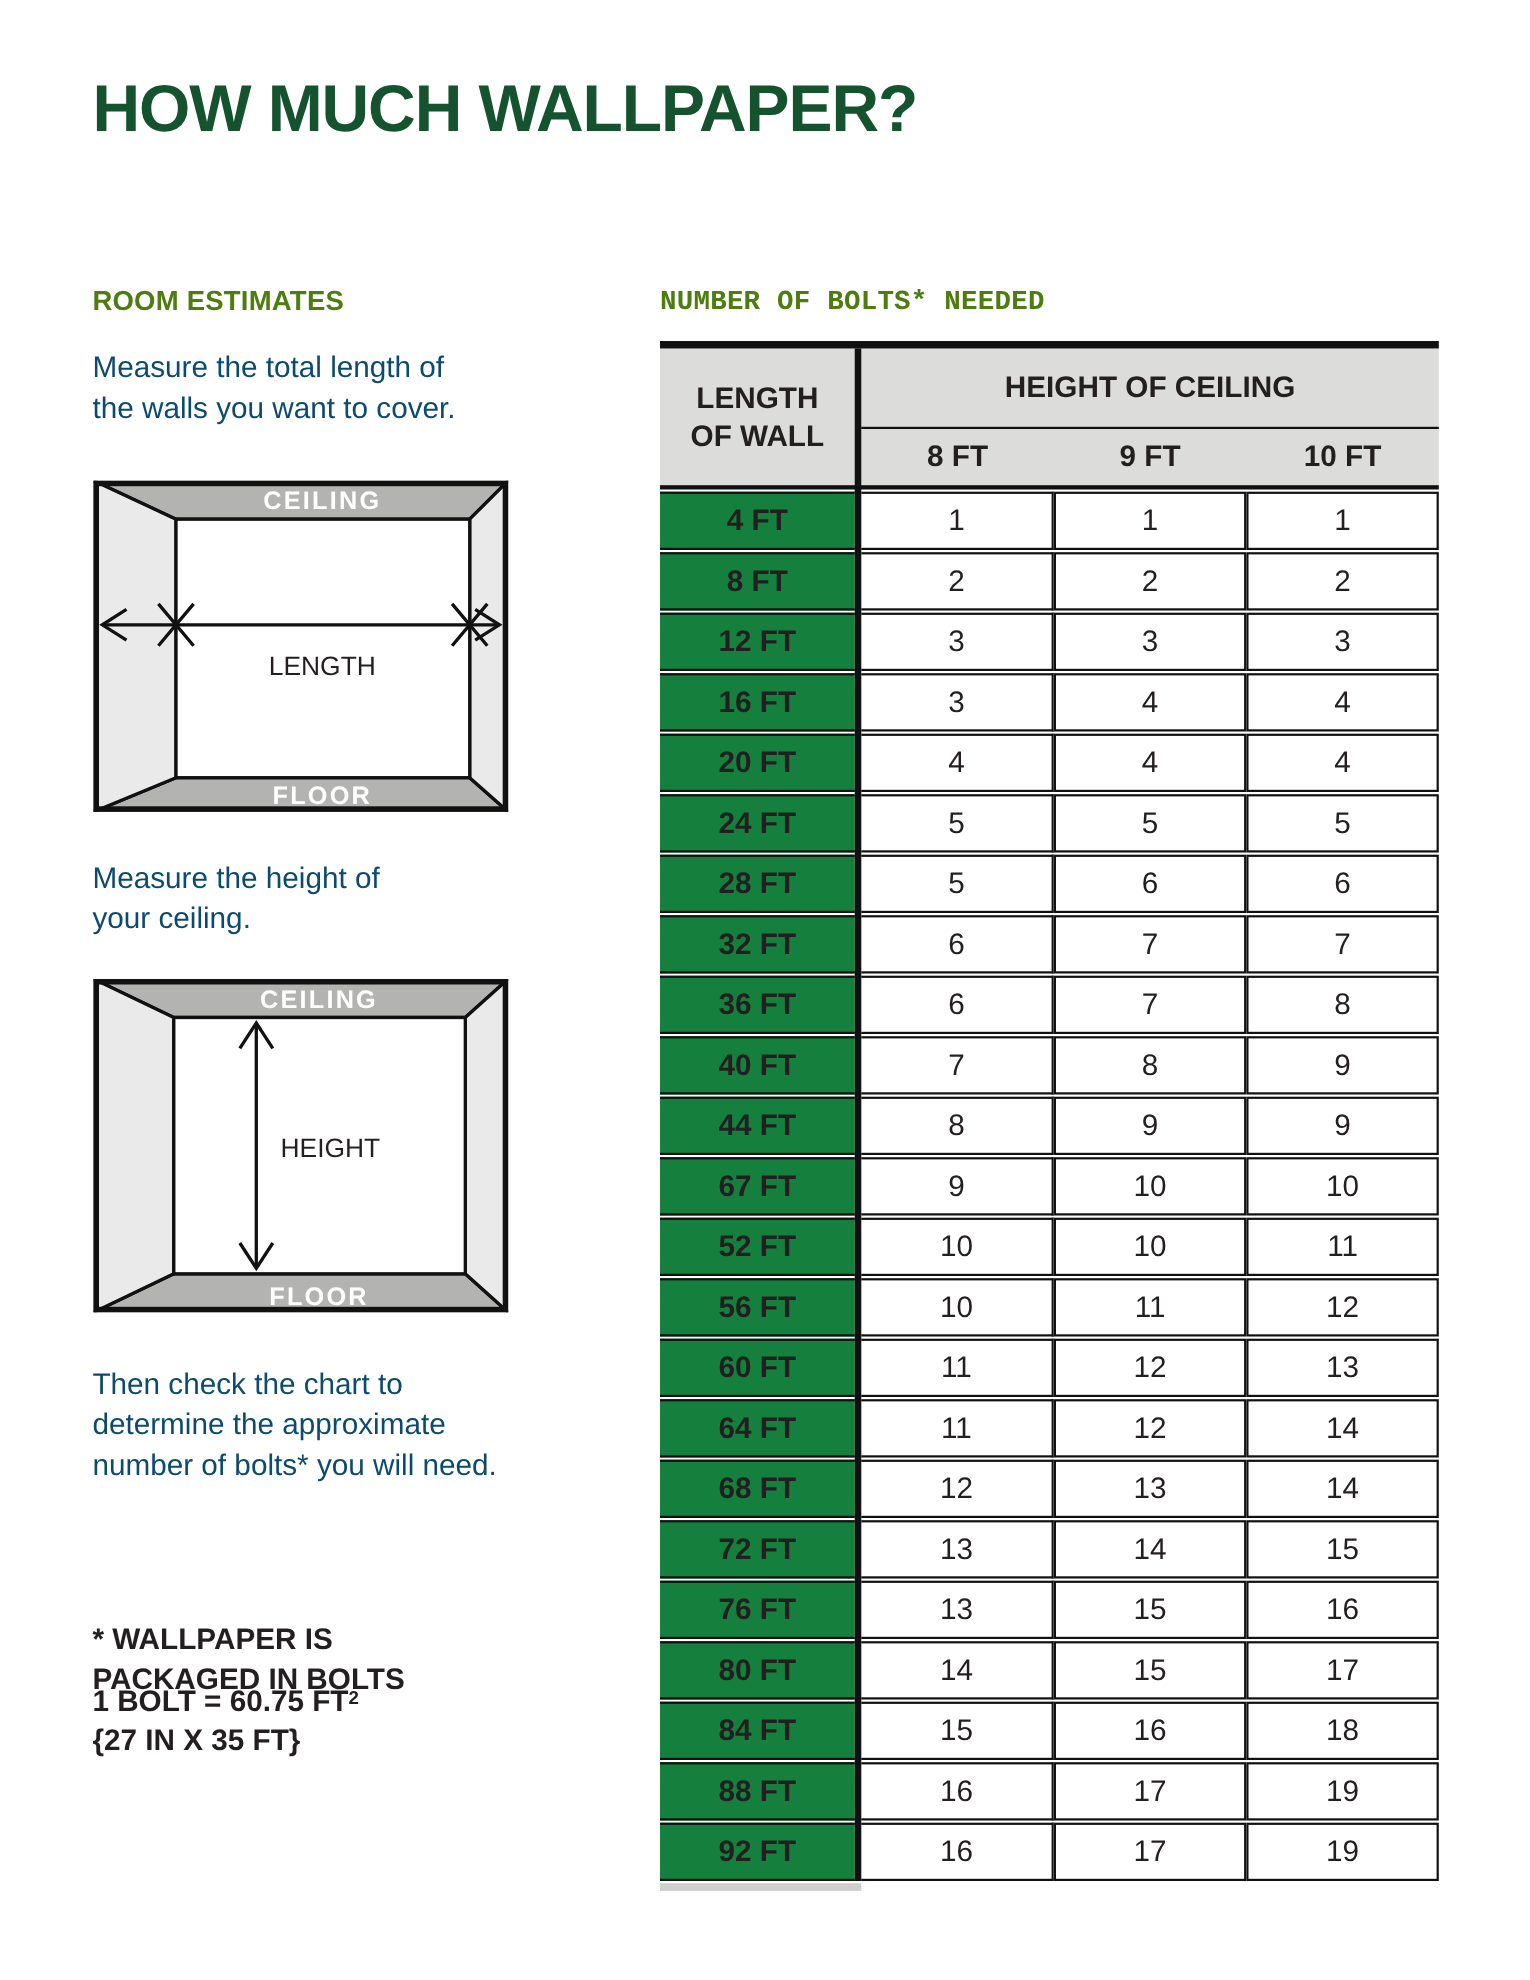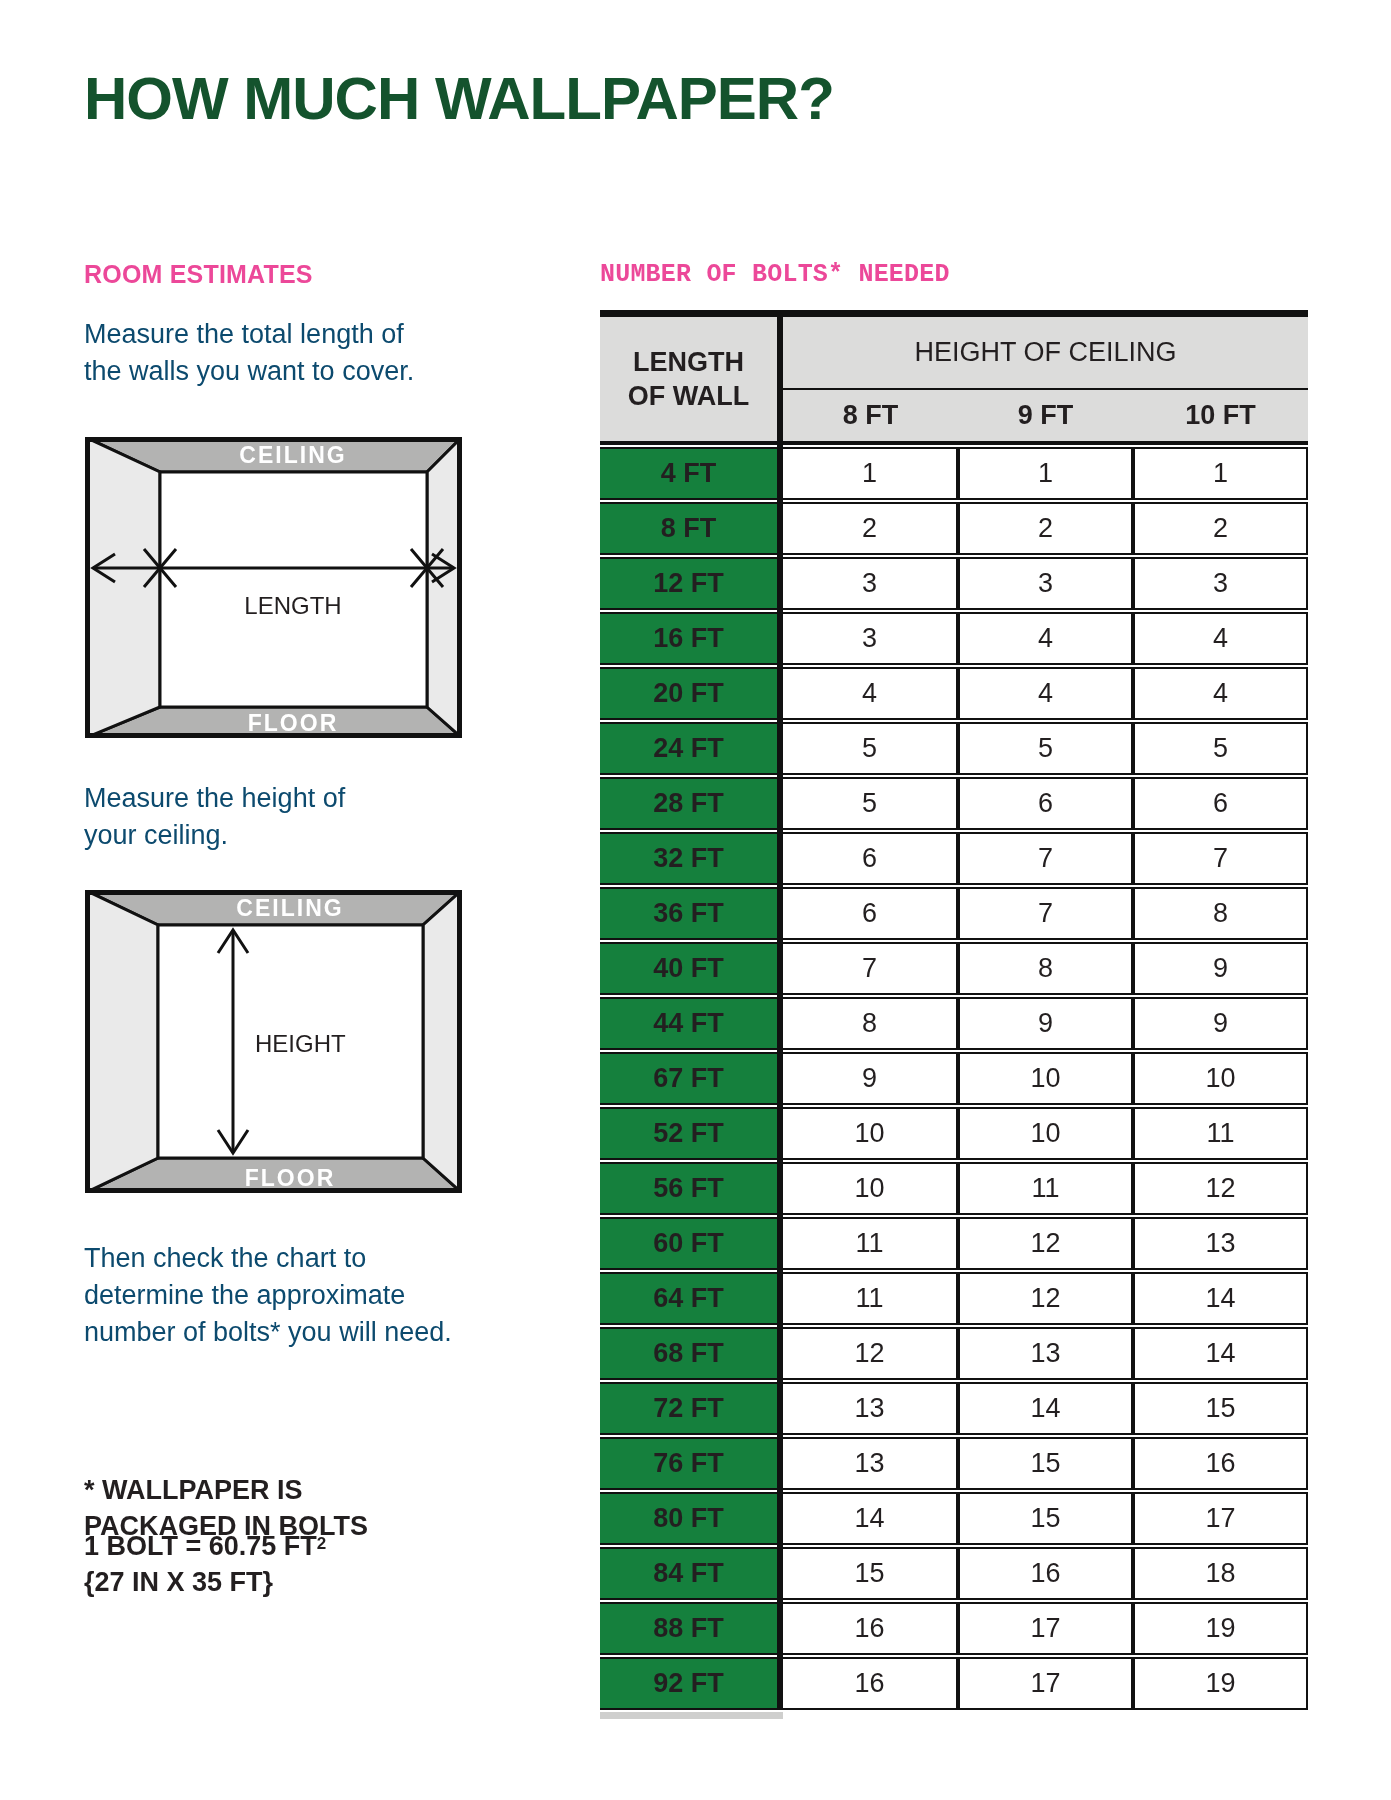--- a/index.html
+++ b/index.html
@@ -2,21 +2,21 @@
 <html><head>
 <meta charset="utf-8">
 <style>
   html,body{margin:0;padding:0;background:#ffffff;}
   body{font-family:"Liberation Sans","DejaVu Sans",sans-serif;color:#231f20;}
   .page{position:relative;width:1391px;height:1800px;background:#ffffff;overflow:hidden;}
 
   .title{position:absolute;left:84px;top:64px;font-size:60px;font-weight:bold;
          letter-spacing:-1px;color:#14532d;white-space:nowrap;}
 
-  .blue-heading{position:absolute;font-size:25px;font-weight:bold;color:#ec4899;letter-spacing:0.2px;}
+  .blue-heading{position:absolute;font-size:25px;font-weight:bold;color:#4d7c0f;letter-spacing:0.2px;}
   .re-heading{left:84px;top:260px;}
   .nb-heading{left:600px;top:260px;width:708px;text-align:left;font-family:Liberation Mono, monospace;}
 
   .para{position:absolute;left:84px;font-size:27px;line-height:37px;white-space:pre-line;color:#0c4a6e;}
   .p1{top:316px;}
   .p2{top:780px;}
   .p3{top:1240px;}
 
   .footnote{position:absolute;left:84px;font-size:27px;font-weight:bold;line-height:36px;color:#231f20;}
   .fn1{top:1472px;}
@@ -31,21 +31,21 @@
   
   .btable{position:absolute;left:600px;top:310px;width:708px;}
   .t-topbar{height:7px;background:#111111;}
   .t-inner{position:relative;}
   .t-divider{position:absolute;left:177px;top:0;width:6px;height:100%;background:#111111;z-index:5;}
   .thead{display:flex;}
   .col1head{width:177px;background:#dcdcdb;display:flex;align-items:center;justify-content:center;
             font-size:27px;font-weight:bold;text-align:center;line-height:34px;white-space:pre-line;}
   .headright{width:525px;margin-left:6px;}
   .grouphead{height:71px;background:#dcdcdb;border-bottom:2px solid #111111;
-             display:flex;align-items:center;justify-content:center;font-size:27px;font-weight:normal;}
+             display:flex;align-items:center;justify-content:center;font-size:27px;font-weight:bold;}
   .subhead{height:51px;background:#dcdcdb;display:flex;}
   .subhead .sh{width:175px;display:flex;align-items:center;justify-content:center;
                font-size:27px;font-weight:bold;}
   .t-headline{height:4px;background:#111111;}
   .t-rows{padding-top:2px;}
   .trow{display:flex;margin-bottom:2px;height:53px;}
   .trow .cell{box-sizing:border-box;display:flex;align-items:center;justify-content:center;font-size:27px;}
   .trow .c1{width:177px;background:#15803d;border-top:2px solid #111111;border-bottom:2px solid #111111;
             font-weight:bold;}
   .trow .gap{width:6px;}

